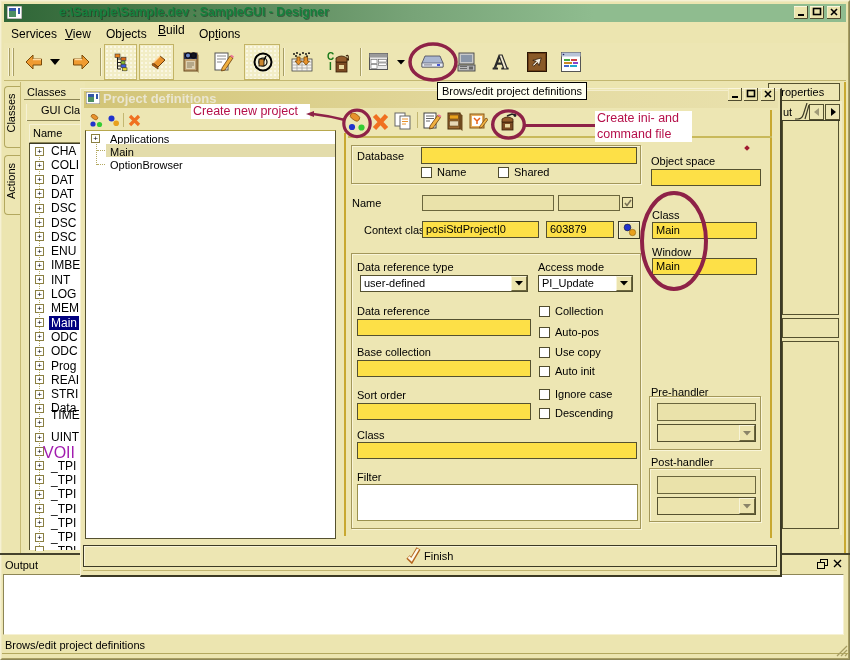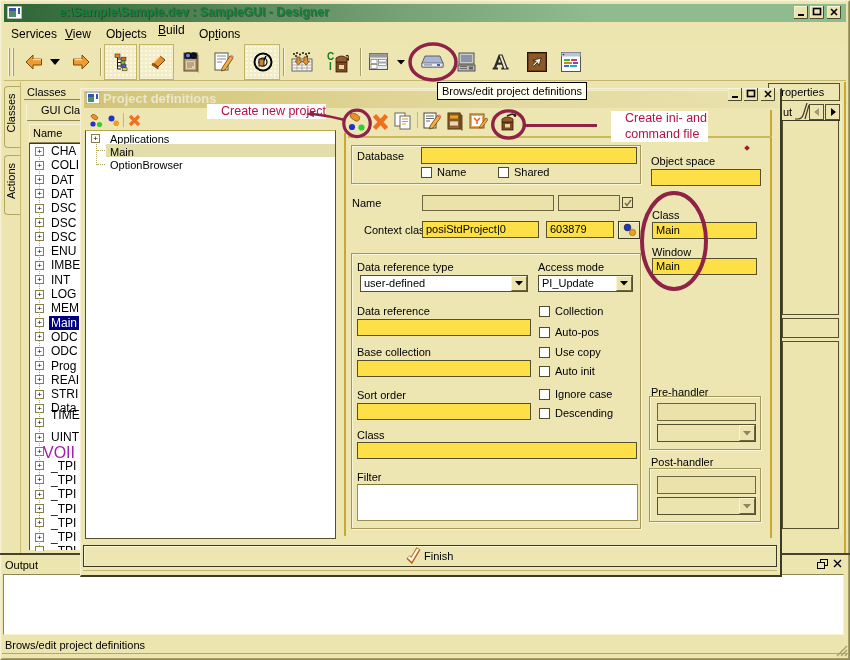--- a/index.html
+++ b/index.html
@@ -3,21 +3,21 @@
 <style>
 *{margin:0;padding:0;box-sizing:border-box;}
 html,body{width:850px;height:660px;overflow:hidden;}
 body{font-family:"Liberation Sans",sans-serif;background:#ece5b0;position:relative;}
 .abs{position:absolute;}
 .t11{font-size:11px;color:#000;}
 .field{background:#fde047;border:1px solid #55512f;}
 .dfield{background:#eae2aa;border:1px solid #6b663d;}
 .cb{width:11px;height:11px;background:#fff;border:1px solid #504c2e;position:absolute;}
 .gb{border:1px solid #a3975a;box-shadow:1px 1px 0 #f9f5d8 inset, 1px 1px 0 #f9f5d8;position:absolute;}
-.red{color:#b5104a;background:#fff;font-size:12.5px;padding:0 14px;white-space:nowrap;margin-left:16px;}
+.red{color:#b5104a;background:#fff;font-size:12.5px;padding:0 2px;white-space:nowrap;}
 </style></head><body>
 
 <div class="abs" style="left:0;top:0;width:850px;height:660px;border:1px solid #f6f1d3;border-right-color:#8d8656;border-bottom-color:#8d8656;"></div>
 <div class="abs" style="left:1px;top:1px;width:848px;height:658px;border:1px solid #efe9c0;border-right-color:#a89e63;border-bottom-color:#a89e63;"></div>
 
 <div class="abs" style="left:4px;top:4px;width:842px;height:18px;background:linear-gradient(to right,#2f6637 0%,#4a7b4b 18%,#77a377 48%,#8fbc8f 70%,#8fbc8f 100%);"></div>
 <svg class="abs" style="left:7px;top:6px" width="15" height="13">
  <rect x="0" y="0" width="15" height="13" fill="#fff" stroke="#7a7a7a" stroke-width="1"></rect>
  <rect x="2" y="2" width="7" height="3" fill="#3355aa"></rect>
  <rect x="2" y="5" width="7" height="6" fill="#4d8f63"></rect>

